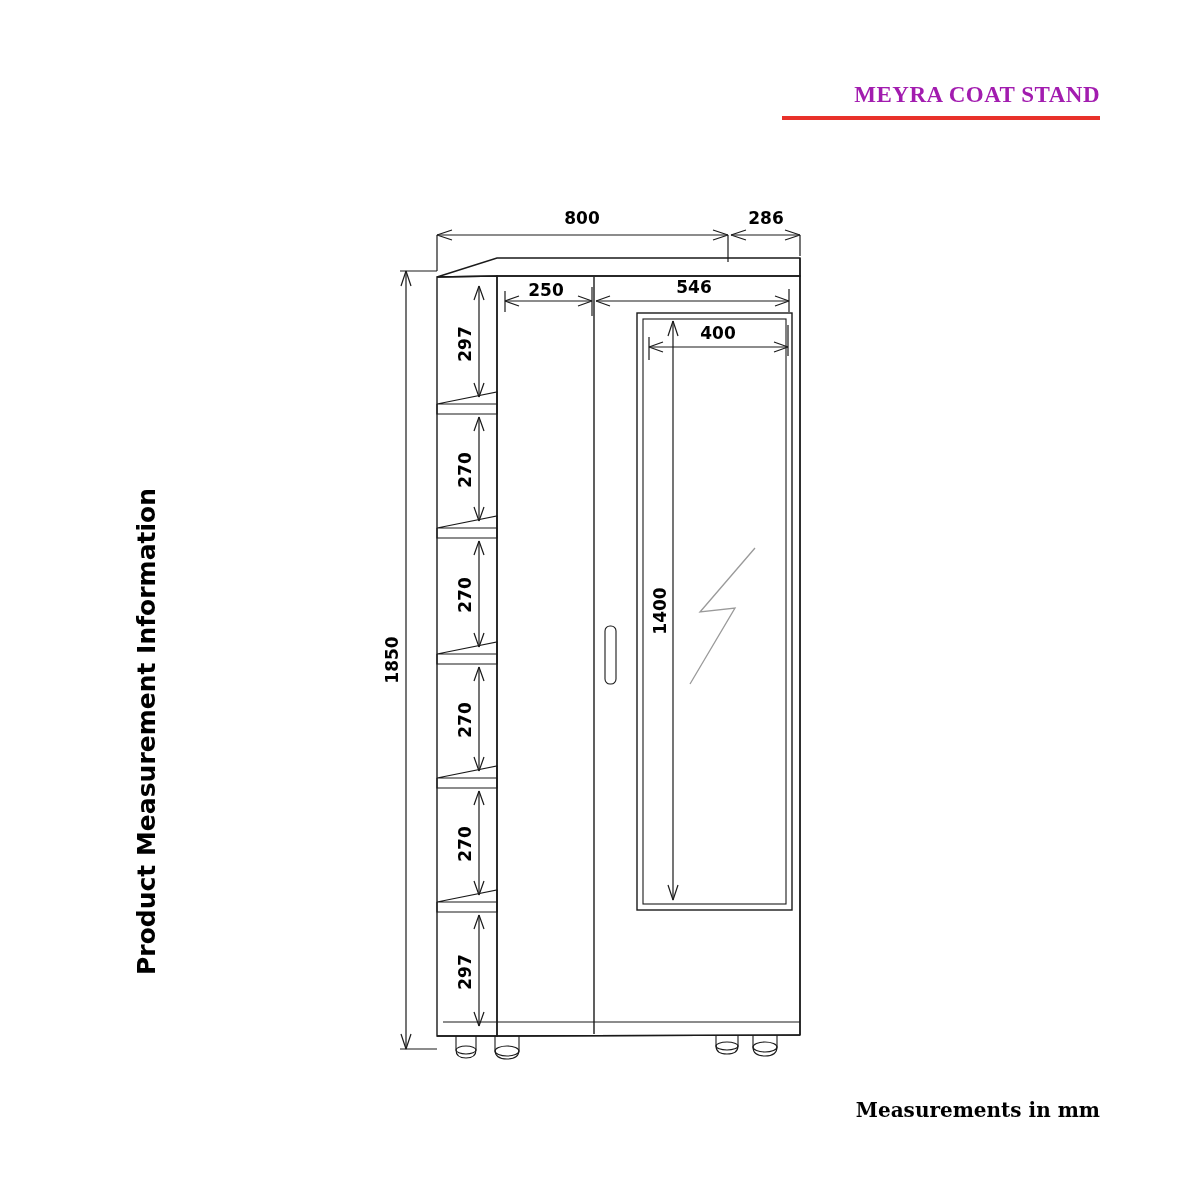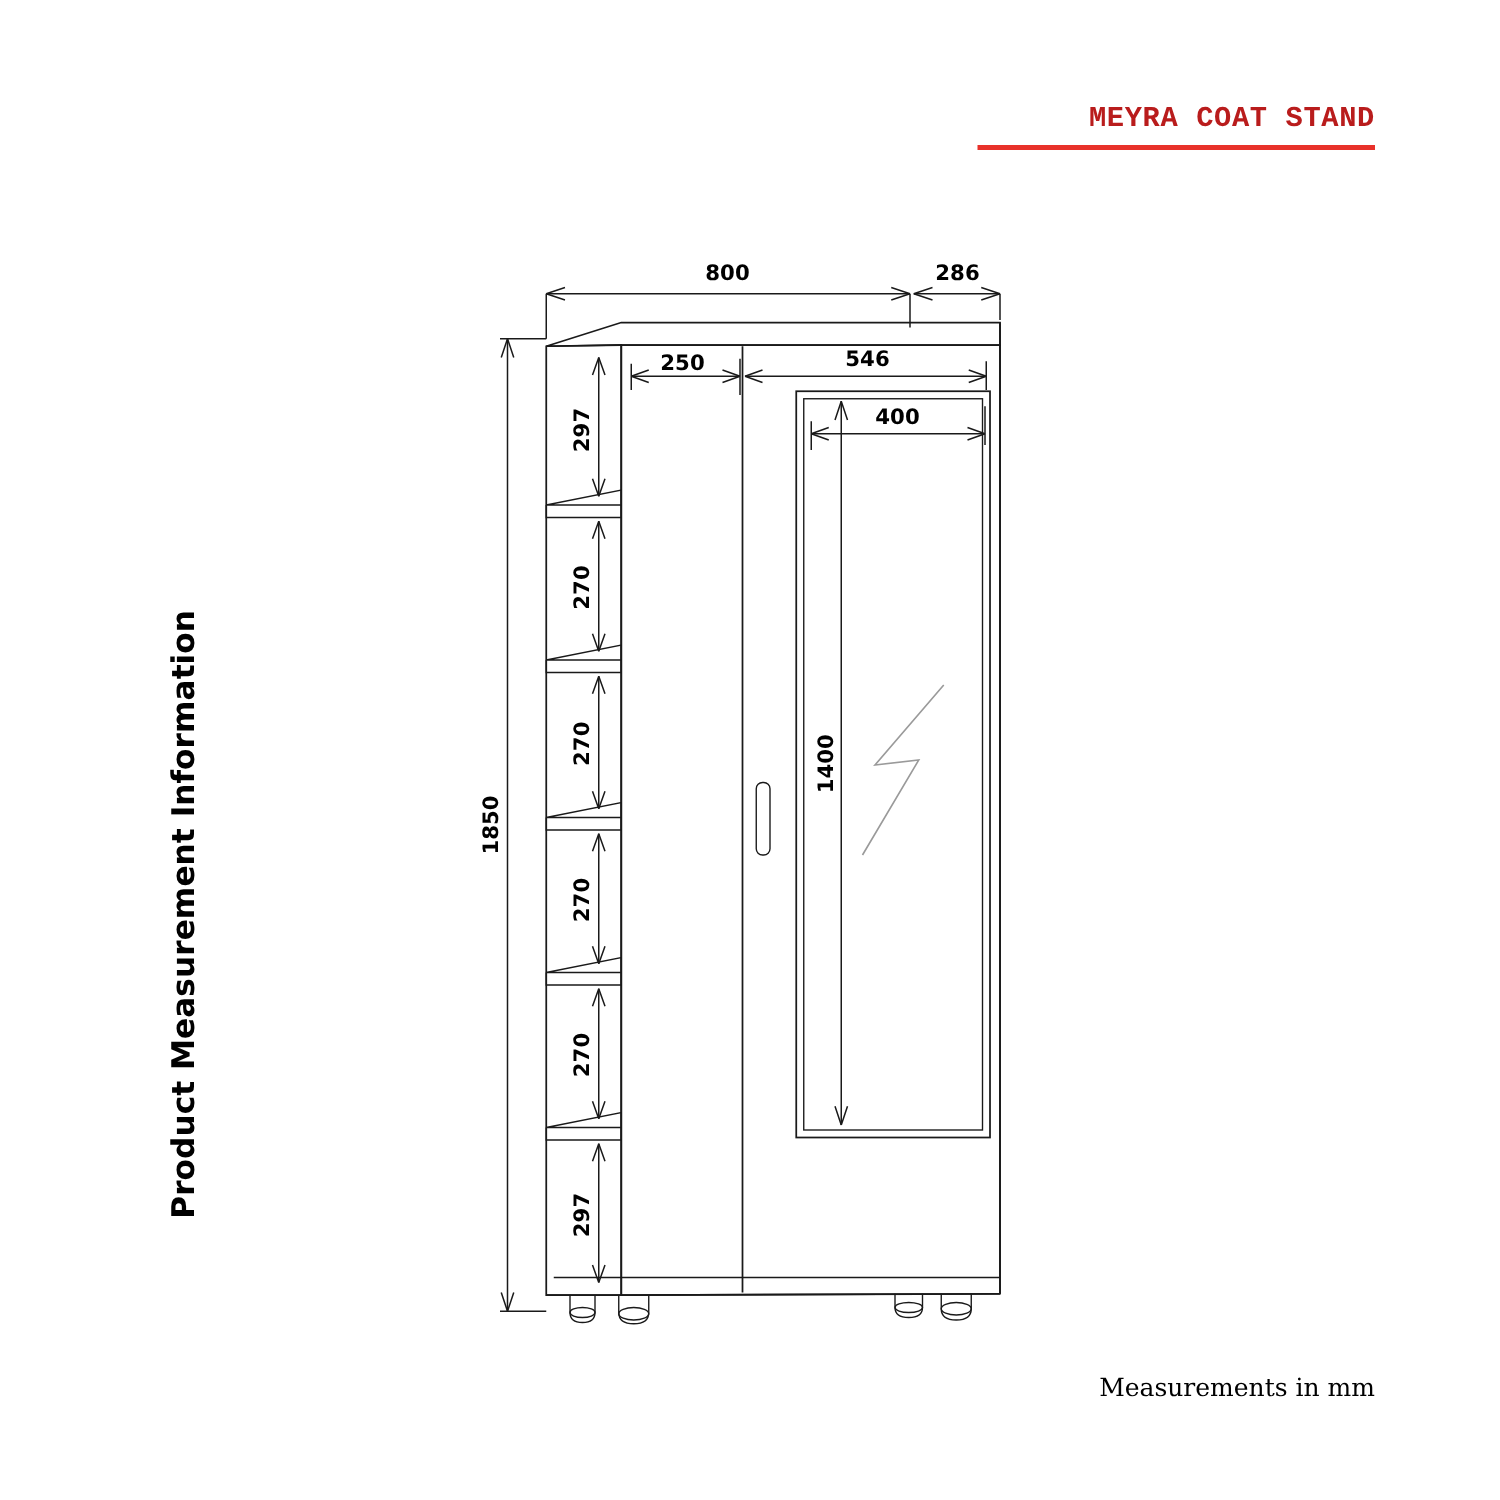--- a/index.html
+++ b/index.html
@@ -17,25 +17,25 @@
   #stage {
     position: absolute;
     inset: 0;
     width: 1200px;
     height: 1200px;
   }
   .title {
     position: absolute;
     right: 100px;
     top: 82px;
-    font-family: Liberation Mono, monospace;
+    font-family: Liberation Serif, serif;
     font-size: 23px;
     font-weight: bold;
     letter-spacing: 0.5px;
-    color: #b91c1c;
+    color: #a21caf;
     white-space: nowrap;
   }
   .title-underline {
     position: absolute;
     right: 100px;
     top: 116px;
     width: 318px;
     height: 4px;
     background: #e8312a;
   }
@@ -50,21 +50,21 @@
     font-weight: bold;
     color: #000;
     white-space: nowrap;
   }
   .footnote {
     position: absolute;
     right: 100px;
     bottom: 78px;
     font-family: "DejaVu Serif", serif;
     font-size: 20px;
-    font-weight: normal;
+    font-weight: bold;
     color: #000;
     white-space: nowrap;
     text-align: right;
   }
   svg {
     position: absolute;
     left: 0;
     top: 0;
     width: 1200px;
     height: 1200px;

